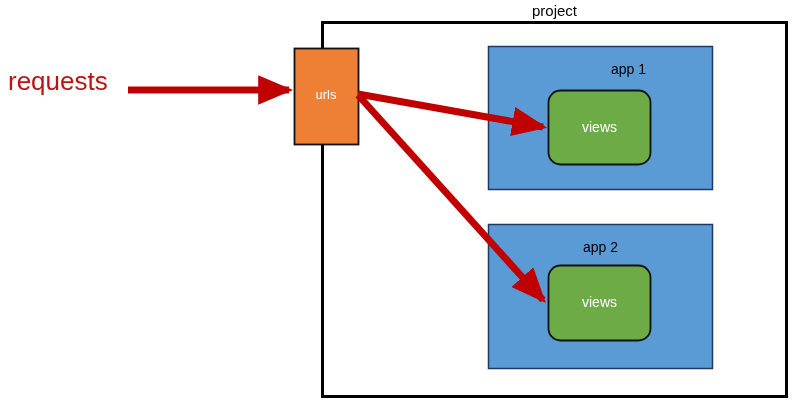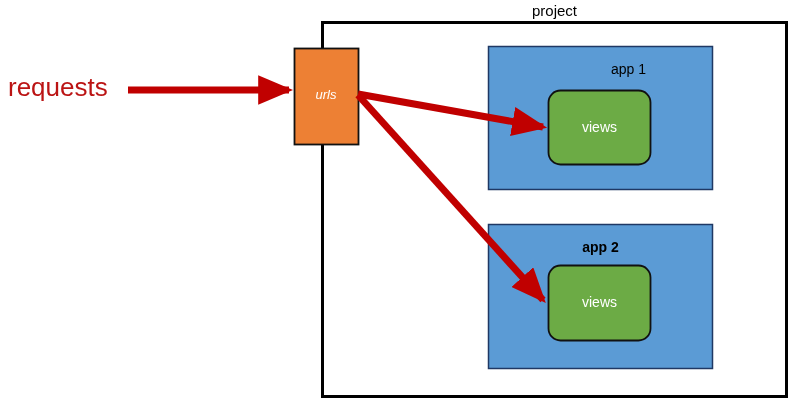--- a/index.html
+++ b/index.html
@@ -34,49 +34,47 @@
     position: absolute;
     left: 322px;
     top: 3px;
     width: 465px;
     text-align: center;
     font-size: 15px;
     color: #000000;
   }
   .lbl-requests {
     left: 8px;
-    top: 74px;
+    top: 68px;
     font-size: 26px;
     color: #bb1414;
   }
   .lbl-urls {
     left: 294px;
     top: 88px;
     width: 64px;
     text-align: center;
     font-size: 13px;
     color: #ffffff;
-    font-style: italic;
   }
   .lbl-app1 {
     left: 516px;
     top: 62px;
     width: 225px;
     text-align: center;
     font-size: 14px;
     color: #000000;
   }
   .lbl-app2 {
     left: 488px;
     top: 240px;
     width: 225px;
     text-align: center;
     font-size: 14px;
     color: #000000;
-    font-weight: bold;
   }
   .lbl-views1 {
     left: 548px;
     top: 120px;
     width: 103px;
     text-align: center;
     font-size: 14px;
     color: #ffffff;
   }
   .lbl-views2 {

